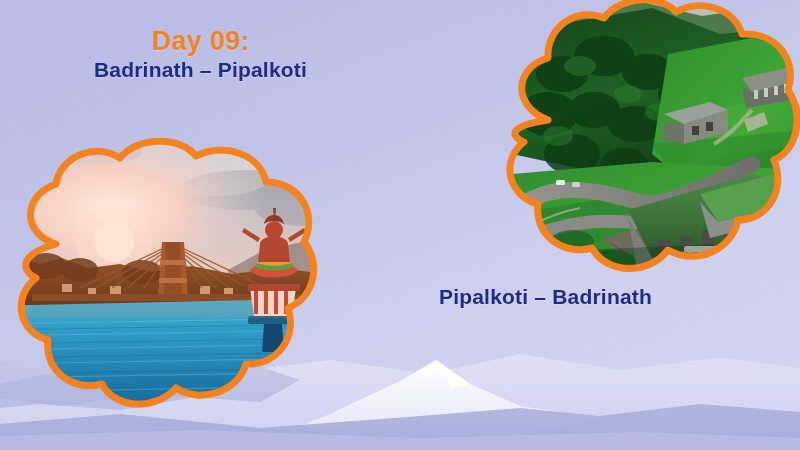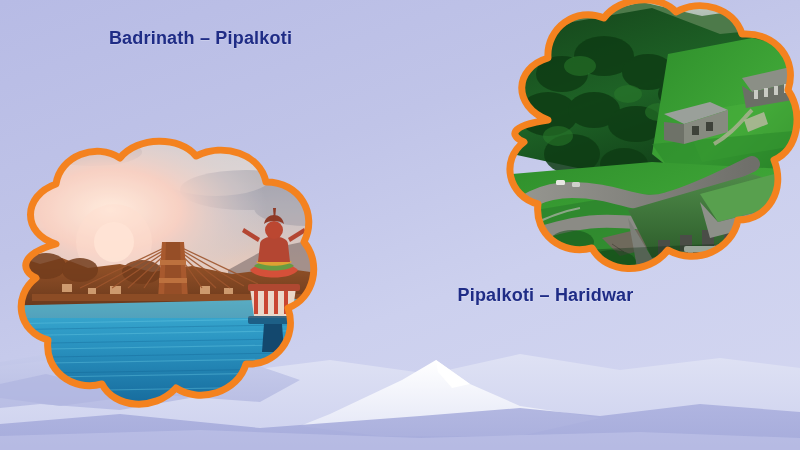--- a/index.html
+++ b/index.html
@@ -28,21 +28,21 @@
     color:#F4821F;
     font-weight:bold;
     font-size:27px;
     letter-spacing:.3px;
     text-shadow:0 1px 0 rgba(255,255,255,.25);
   }
   .caption .route{
     display:block;
     color:#1F2C86;
     font-weight:bold;
-    font-size:18px;
+    font-size:21px;
     letter-spacing:.2px;
     margin-top:2px;
     text-shadow:0 1px 0 rgba(255,255,255,.22);
   }
 
   #caption-day09{left:28px;top:26px;width:345px;}
   #caption-day10{left:373px;top:283px;width:345px;}
 </style>
 </head>
 <body>
@@ -413,20 +413,21 @@
                C306,200 284,228 254,226
                C246,254 208,266 184,250
                C162,274 122,270 110,246
                C80,254 52,232 56,202
                C26,194 20,158 44,140
                C28,132 28,116 64,106 Z" fill="none" stroke="#F4821F" stroke-width="7" stroke-linejoin="round"></path>
     </svg>
   </div>
 
   <div class="caption" id="caption-day09">
+    <span class="day">Day 09:</span>
     <span class="route">Badrinath – Pipalkoti</span>
   </div>
 
   <div class="caption" id="caption-day10">
-    <span class="route">Pipalkoti – Haridwar</span>
+    <span class="route">Pipalkoti – Badrinath</span>
   </div>
 
 </div>
 
 </body></html>

